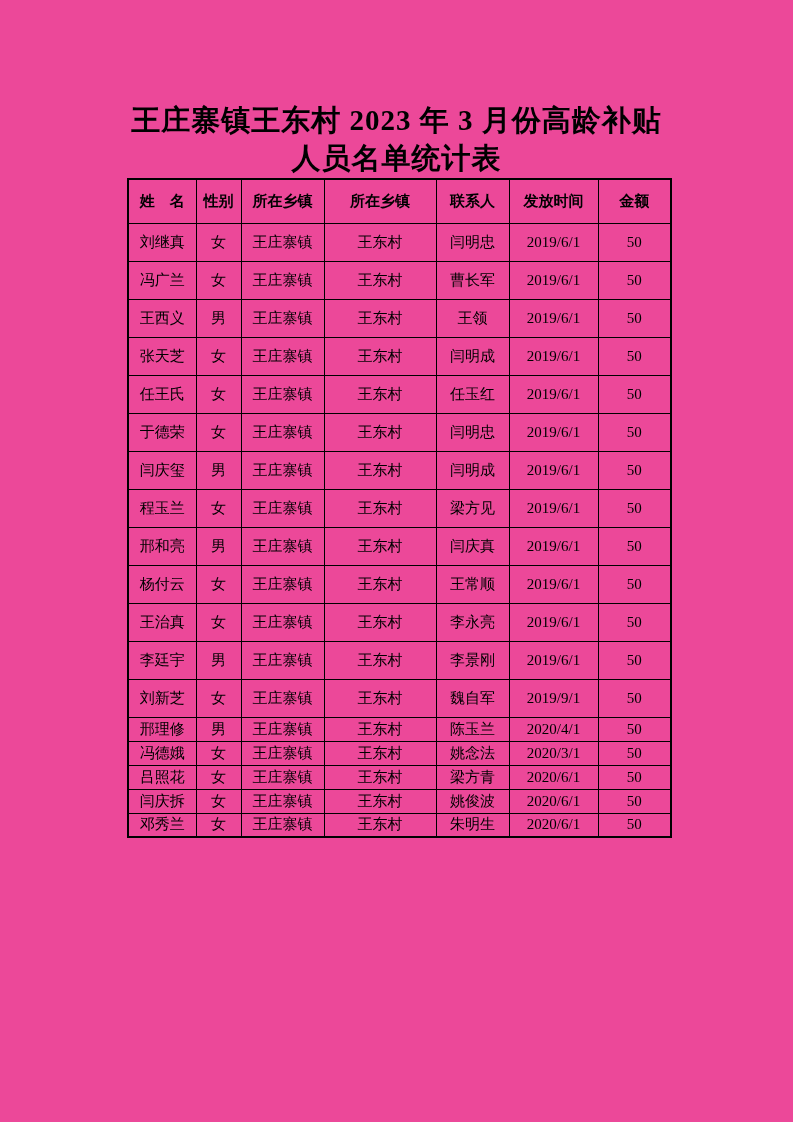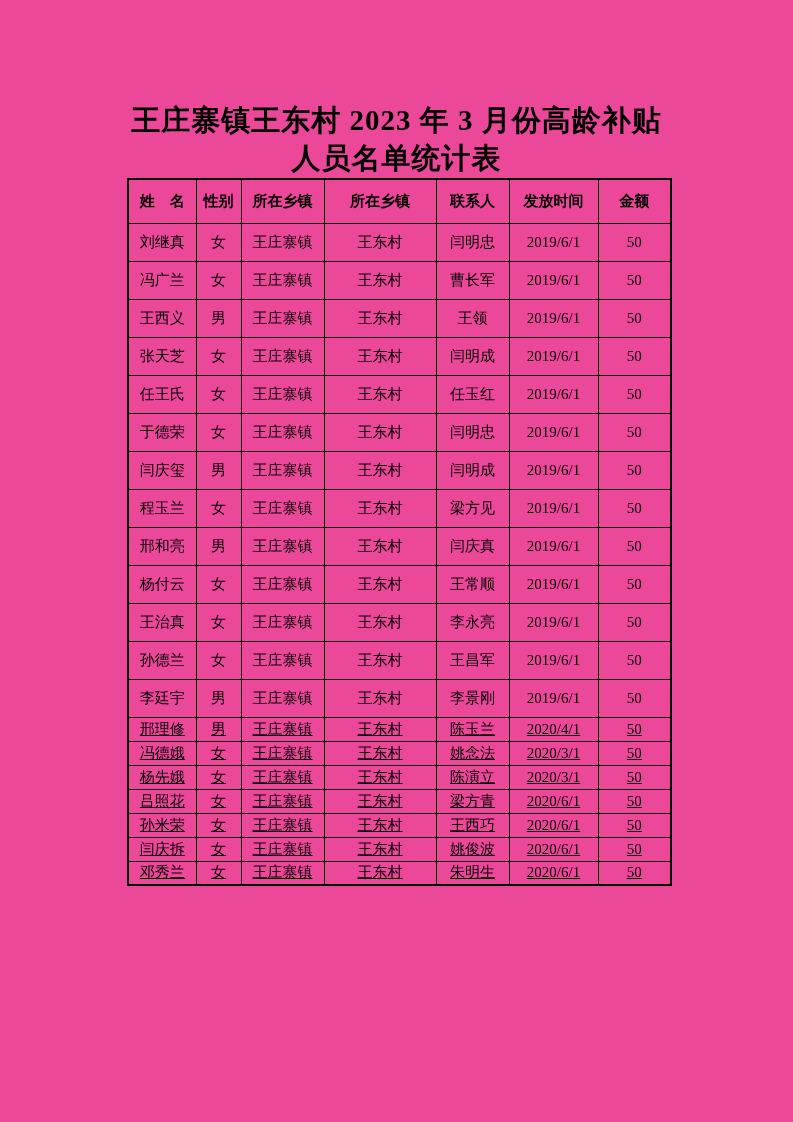--- a/index.html
+++ b/index.html
@@ -42,21 +42,21 @@
     text-align: center;
     vertical-align: middle;
     padding: 0;
     font-size: 15px;
     overflow: hidden;
     white-space: nowrap;
   }
   table.subsidy thead tr { height: 44px; padding-left: 33px; }
   table.subsidy th { font-weight: bold; }
   table.subsidy tr.tall  { height: 38px; }
-  table.subsidy tr.short { height: 24px; text-decoration: underline; }
+  table.subsidy tr.short { height: 24px; }
 </style>
 </head>
 <body>
 
 <div class="page">
 
   <div class="title-block">
     <div>王庄寨镇王东村 2023 年 3 月份高龄补贴</div>
     <div>人员名单统计表</div>
   </div>
@@ -176,35 +176,35 @@
         <tr class="tall">
           <td>王治真</td>
           <td>女</td>
           <td>王庄寨镇</td>
           <td>王东村</td>
           <td>李永亮</td>
           <td>2019/6/1</td>
           <td>50</td>
         </tr>
         <tr class="tall">
-          <td>孙德兰</td>
-          <td>女</td>
-          <td>王庄寨镇</td>
-          <td>王东村</td>
-          <td>王昌军</td>
-          <td>2019/6/1</td>
-          <td>50</td>
-        </tr>
-        <tr class="tall">
           <td>李廷宇</td>
           <td>男</td>
           <td>王庄寨镇</td>
           <td>王东村</td>
           <td>李景刚</td>
           <td>2019/6/1</td>
+          <td>50</td>
+        </tr>
+        <tr class="tall">
+          <td>刘新芝</td>
+          <td>女</td>
+          <td>王庄寨镇</td>
+          <td>王东村</td>
+          <td>魏自军</td>
+          <td>2019/9/1</td>
           <td>50</td>
         </tr>
         <tr class="short">
           <td>邢理修</td>
           <td>男</td>
           <td>王庄寨镇</td>
           <td>王东村</td>
           <td>陈玉兰</td>
           <td>2020/4/1</td>
           <td>50</td>
@@ -212,47 +212,29 @@
         <tr class="short">
           <td>冯德娥</td>
           <td>女</td>
           <td>王庄寨镇</td>
           <td>王东村</td>
           <td>姚念法</td>
           <td>2020/3/1</td>
           <td>50</td>
         </tr>
         <tr class="short">
-          <td>杨先娥</td>
-          <td>女</td>
-          <td>王庄寨镇</td>
-          <td>王东村</td>
-          <td>陈演立</td>
-          <td>2020/3/1</td>
-          <td>50</td>
-        </tr>
-        <tr class="short">
           <td>吕照花</td>
           <td>女</td>
           <td>王庄寨镇</td>
           <td>王东村</td>
           <td>梁方青</td>
           <td>2020/6/1</td>
           <td>50</td>
         </tr>
         <tr class="short">
-          <td>孙米荣</td>
-          <td>女</td>
-          <td>王庄寨镇</td>
-          <td>王东村</td>
-          <td>王西巧</td>
-          <td>2020/6/1</td>
-          <td>50</td>
-        </tr>
-        <tr class="short">
           <td>闫庆拆</td>
           <td>女</td>
           <td>王庄寨镇</td>
           <td>王东村</td>
           <td>姚俊波</td>
           <td>2020/6/1</td>
           <td>50</td>
         </tr>
         <tr class="short">
           <td>邓秀兰</td>

